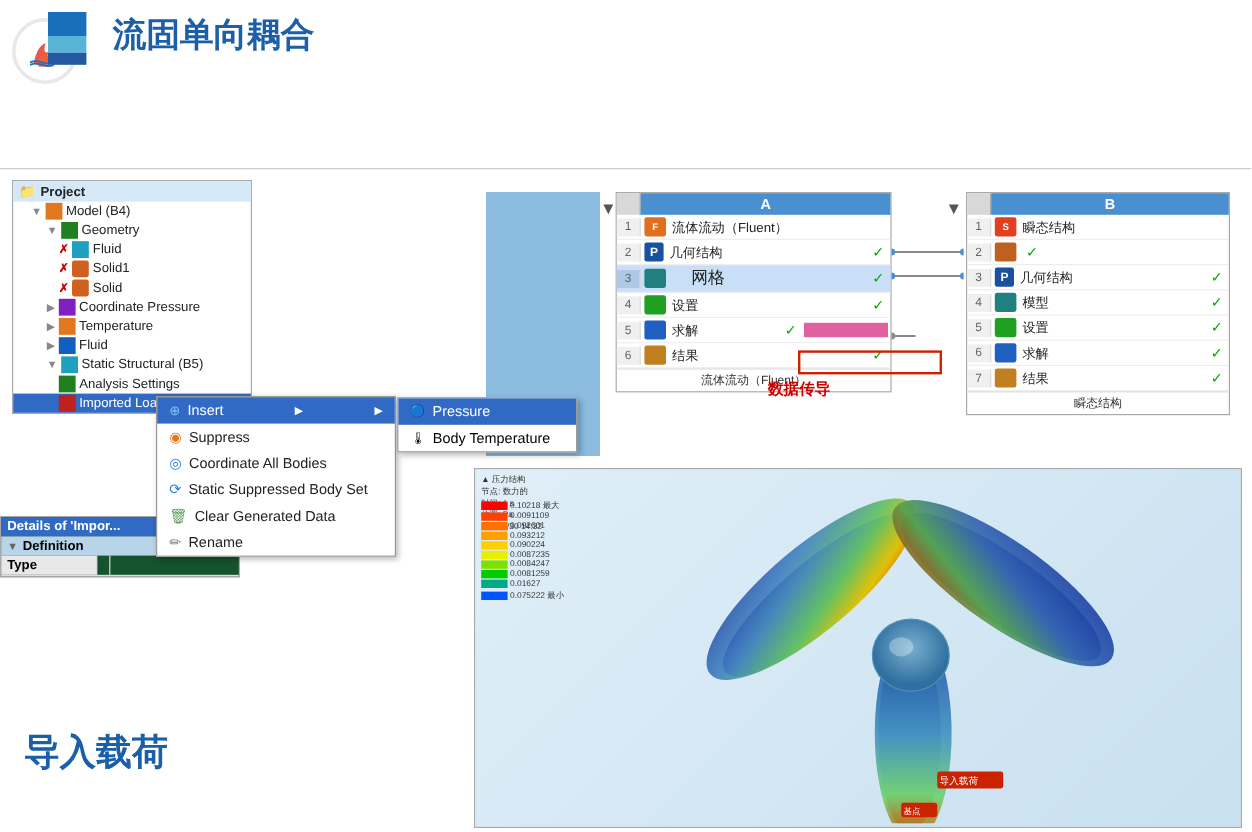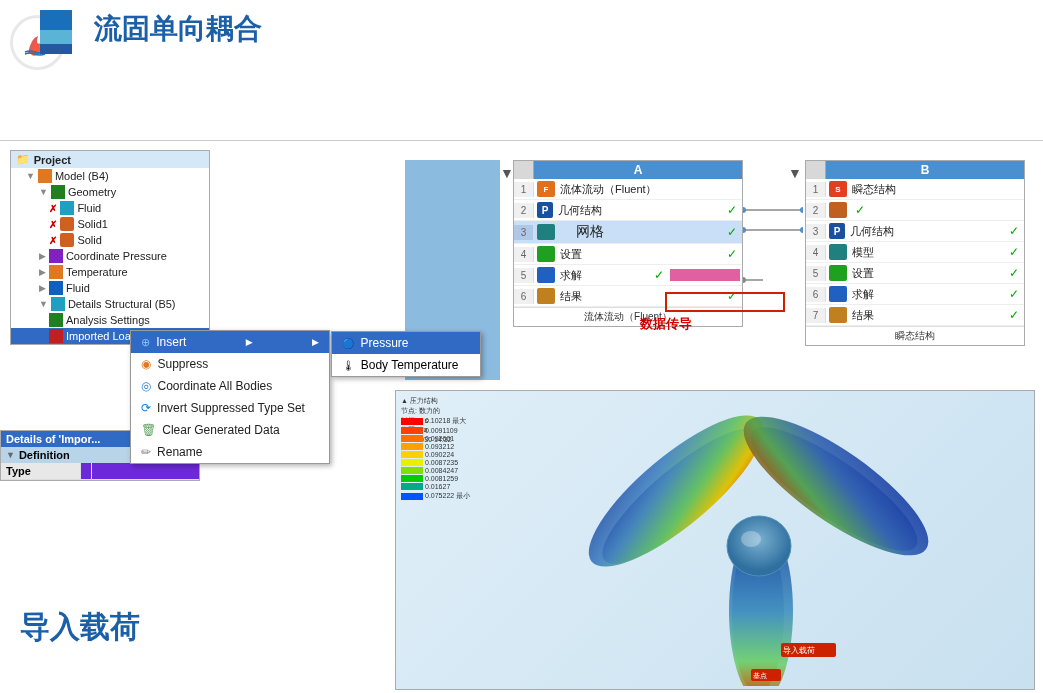--- a/index.html
+++ b/index.html
@@ -179,21 +179,21 @@
       background: #316ac5;
       color: white;
     }
 
     
     .details-panel {
       position: absolute;
       top: 430px;
       left: 0px;
       width: 200px;
-      background: #6d28d9;
+      background: #14532d;
       border: 1px solid #aaa;
       font-size: 11px;
     }
 
     .details-header {
       background: #316ac5;
       color: white;
       padding: 2px 5px;
       font-weight: bold;
       font-size: 11px;
@@ -341,21 +341,21 @@
 
   <div class="tree-item tree-indent-2">
     <span style="font-size:9px; color:#888;">▶</span>
     <span class="tree-icon ic-blue"></span>
     <span>Fluid</span>
   </div>
 
   <div class="tree-item tree-indent-2">
     <span style="font-size:9px; color:#888;">▼</span>
     <span class="tree-icon ic-cyan"></span>
-    <span>Details Structural (B5)</span>
+    <span>Static Structural (B5)</span>
   </div>
 
   <div class="tree-item tree-indent-3">
     <span class="tree-icon ic-green"></span>
     <span>Analysis Settings</span>
   </div>
 
   <div class="tree-item tree-indent-3 highlighted">
     <span class="tree-icon ic-red"></span>
     <span>Imported Load (Solution)</span>
@@ -383,21 +383,21 @@
   <div class="menu-item">
     <span class="mi-suppress">◉</span>
     <span>Suppress</span>
   </div>
   <div class="menu-item">
     <span class="mi-unsuppress">◎</span>
     <span>Coordinate All Bodies</span>
   </div>
   <div class="menu-item">
     <span class="mi-invert">⟳</span>
-    <span>Invert Suppressed Type Set</span>
+    <span>Static Suppressed Body Set</span>
   </div>
   <div class="menu-item">
     <span class="mi-clear">🗑</span>
     <span>Clear Generated Data</span>
   </div>
   <div class="menu-item">
     <span class="mi-rename">✏</span>
     <span>Rename</span>
   </div>
 </div>

